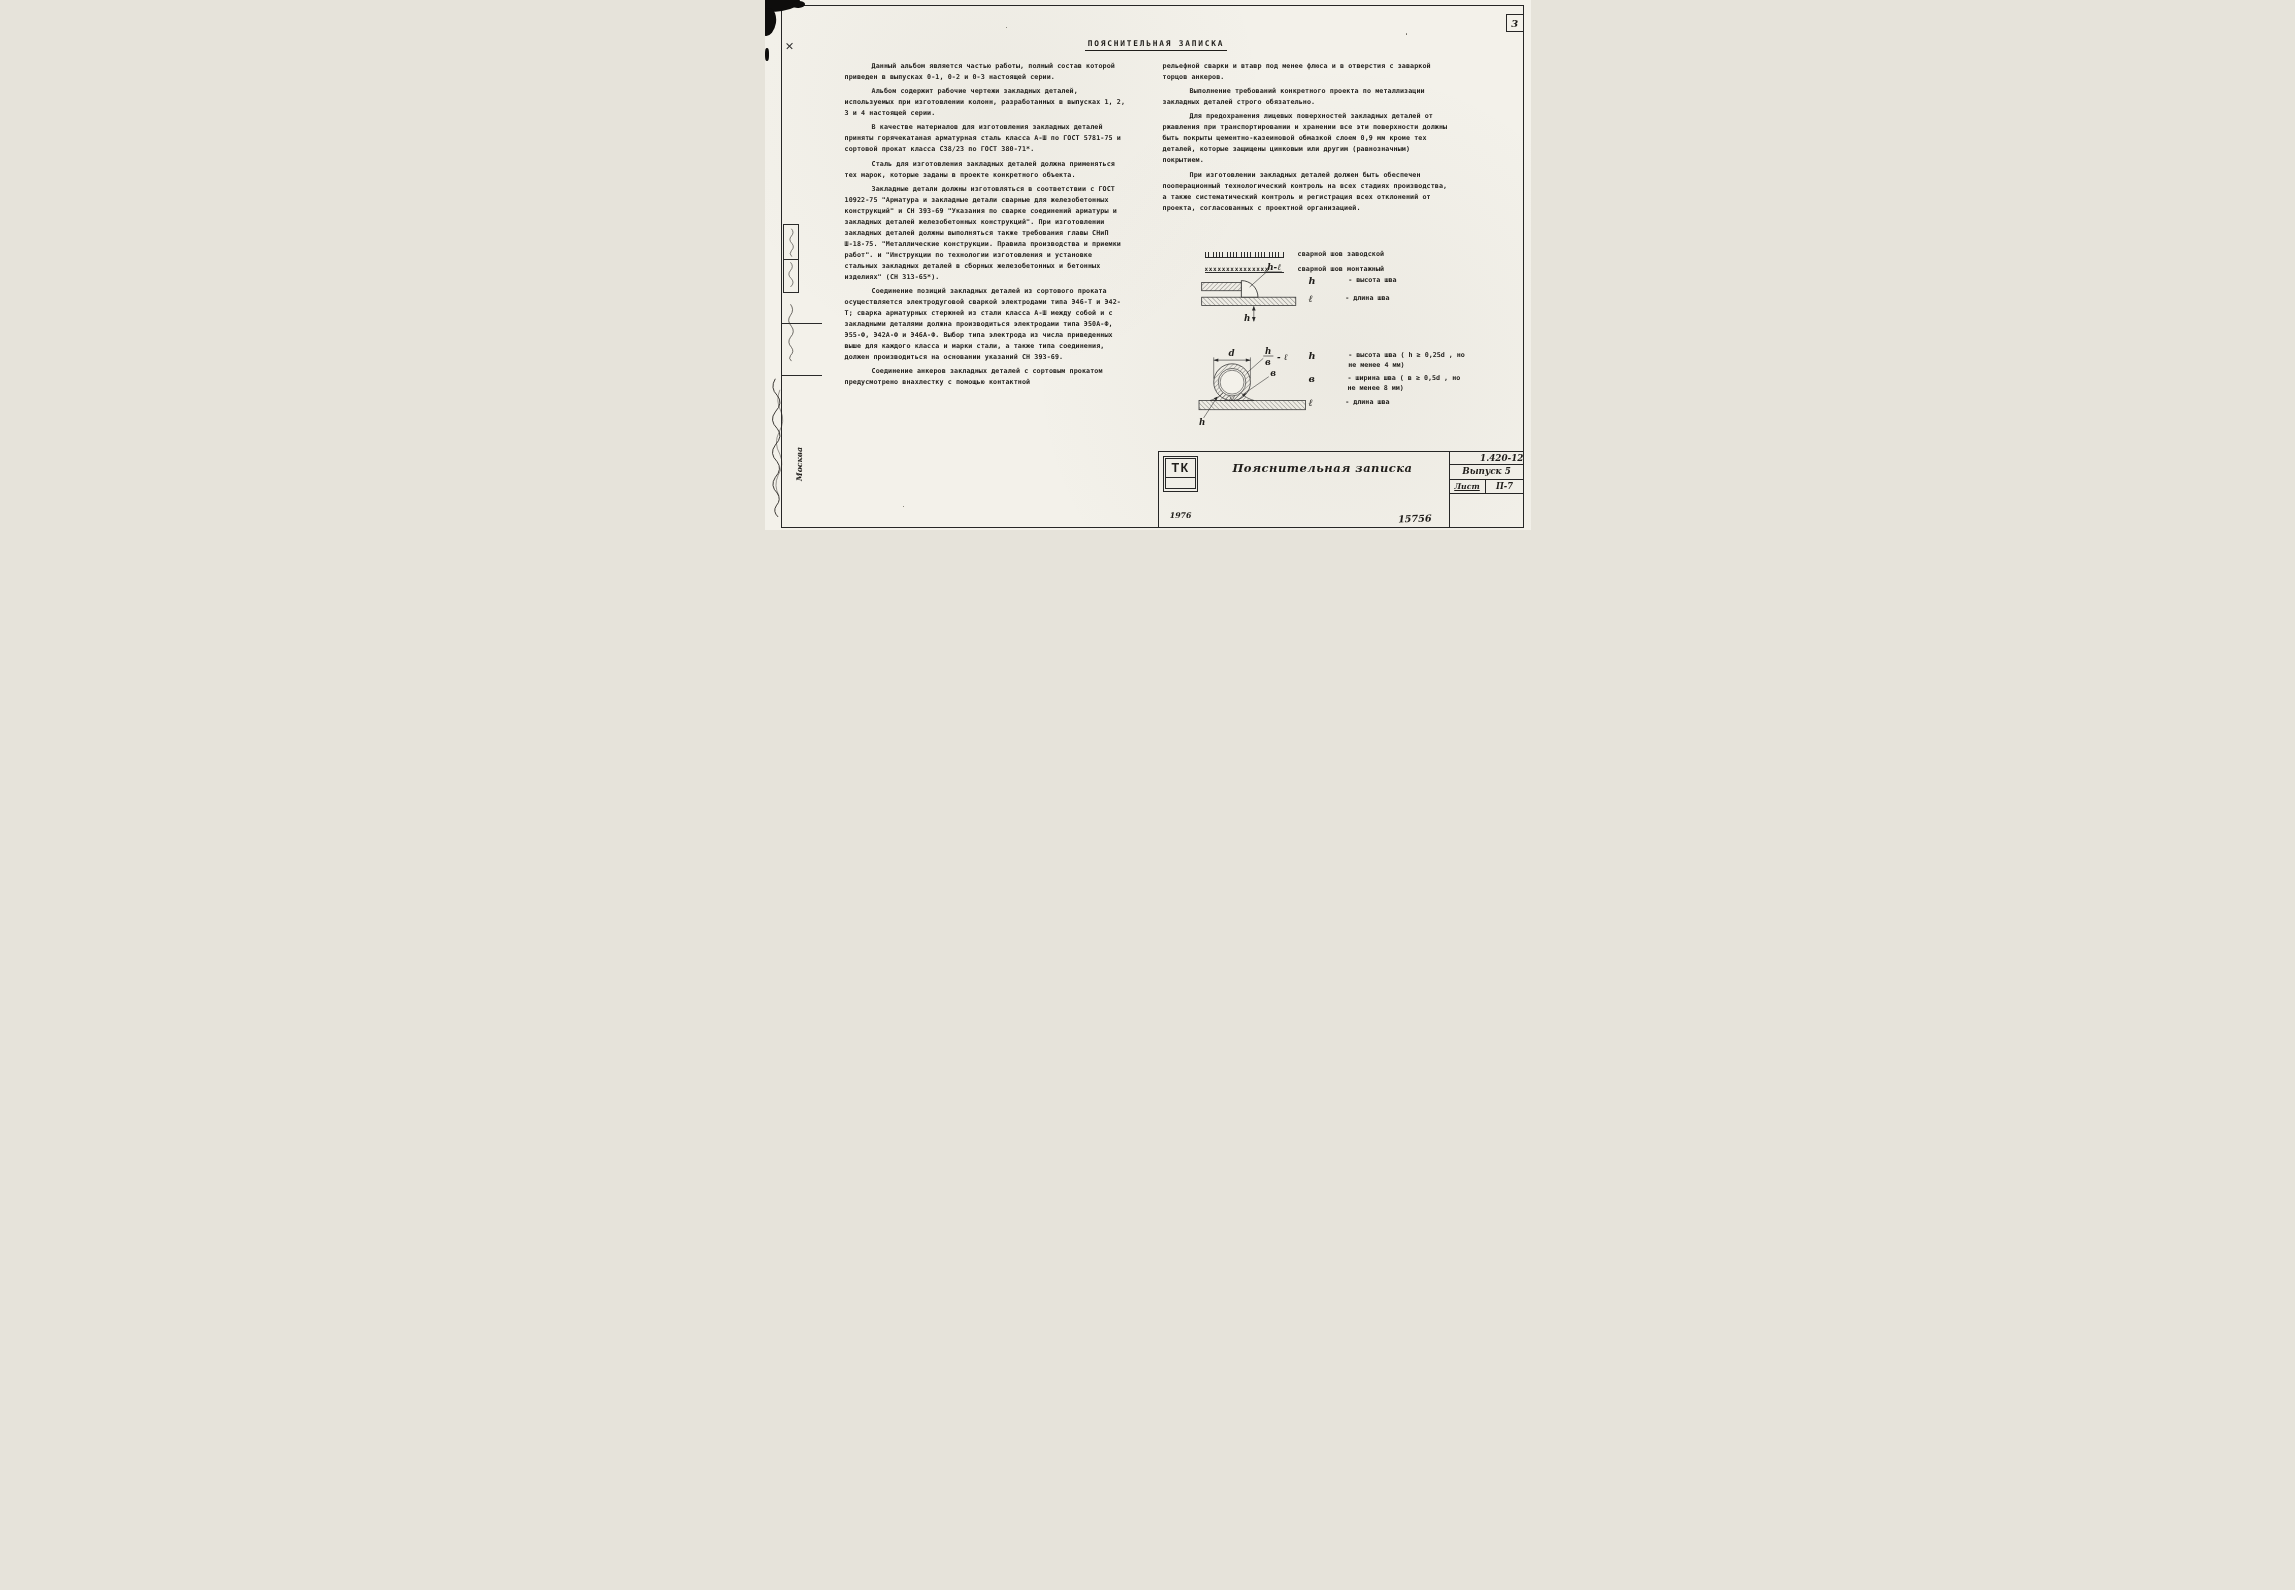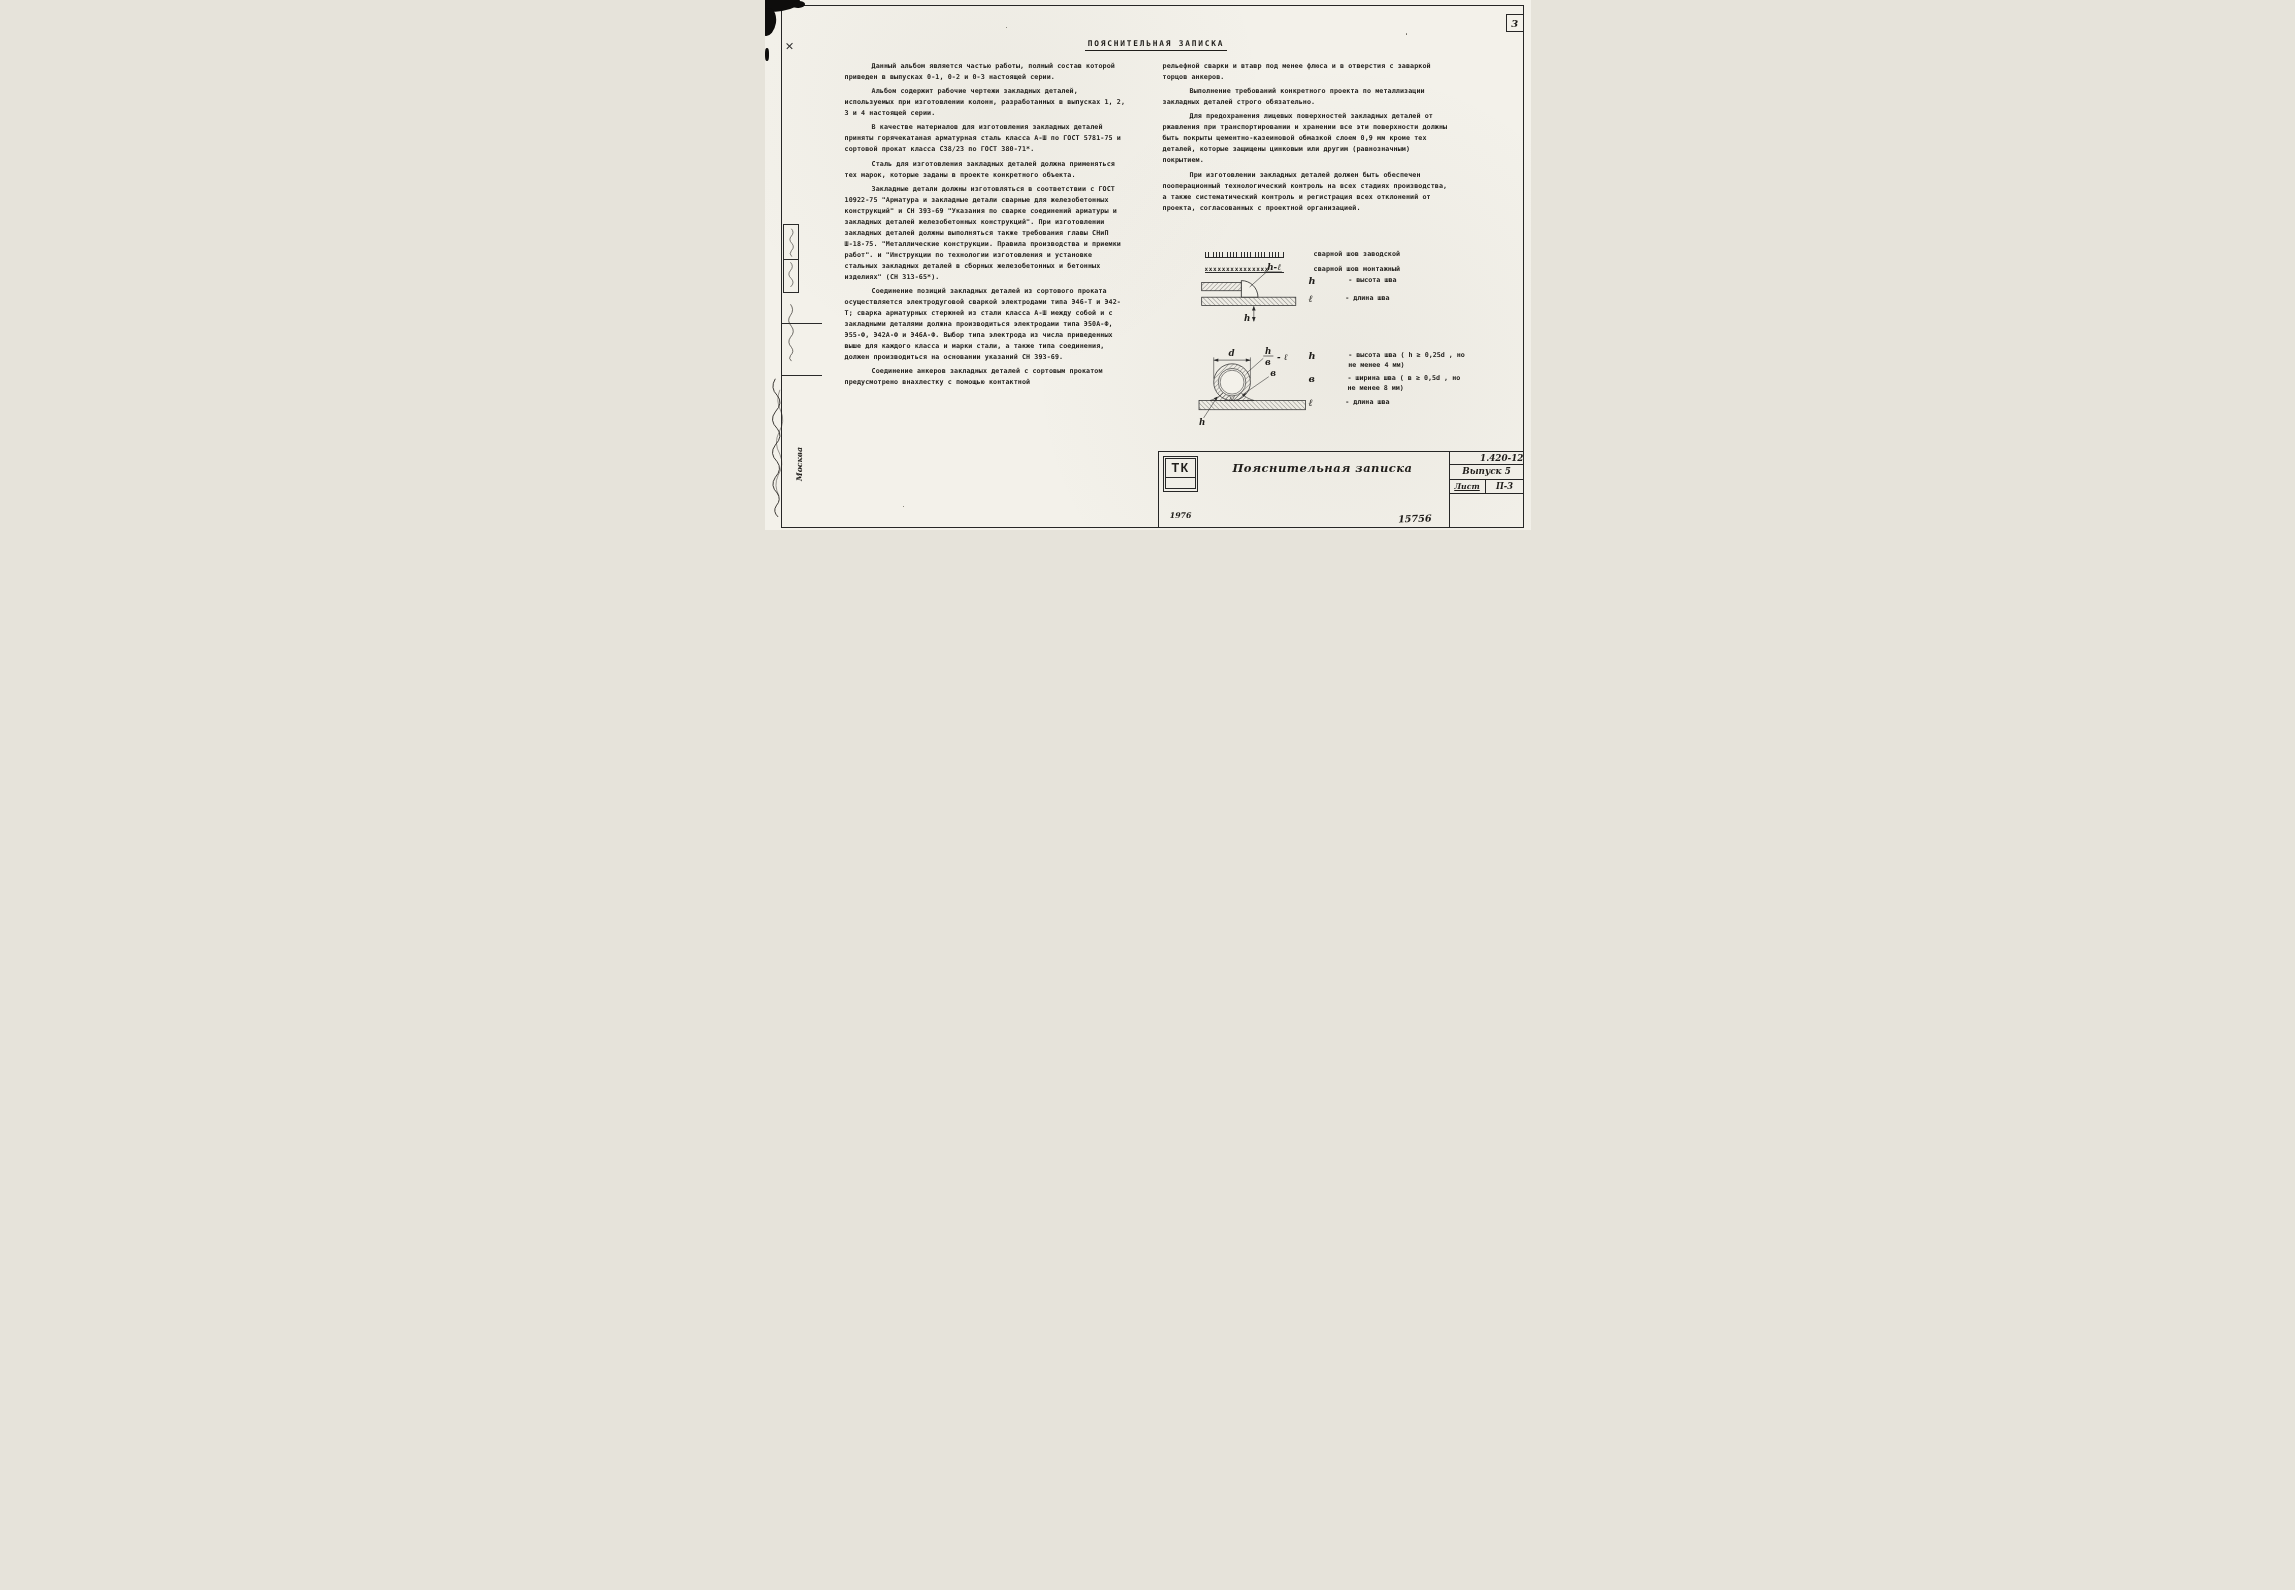--- a/index.html
+++ b/index.html
@@ -42,21 +42,21 @@
   .legend-row{position:absolute;left:440px;display:flex;align-items:flex-end;}
   .weld-factory{
     width:79px;height:4.6px;
     background:repeating-linear-gradient(90deg,#2a2a2a 0 0.8px,transparent 0.8px 2.8px);
     border-bottom:0.9px solid #2a2a2a;
   }
   .weld-site{
     width:79px;font-weight:bold;font-size:6px;letter-spacing:0.7px;line-height:6px;
     border-bottom:0.7px solid #2a2a2a;white-space:nowrap;overflow:hidden;
   }
-  .legend-label{margin-left:30px;position:relative;top:2.3px;white-space:nowrap;}
+  .legend-label{margin-left:14px;position:relative;top:2.3px;white-space:nowrap;}
 
   
   .diagram{position:absolute;}
   .svghand{font-family:"DejaVu Serif", serif;font-style:italic;font-weight:bold;font-size:19px;fill:#1f1d1a;}
   .dlabel{position:absolute;left:544px;display:flex;align-items:flex-start;}
   .dlabel .sym{font-family:"DejaVu Serif", serif;font-style:italic;font-weight:bold;font-size:9.7px;margin-right:4.6px;line-height:10px;}
   .dlabel .txt{font-weight:bold;font-size:6.7px;line-height:9.7px;white-space:nowrap;margin-left:28px;}
 
   
   .title-block{
@@ -215,21 +215,21 @@
         <div class="tk-top">ТК</div>
         <div class="tk-year hand">1976</div>
       </div>
     </div>
     <div class="tb-title hand">Пояснительная записка</div>
     <div class="tb-right">
       <div class="tb-series hand">1.420-12</div>
       <div class="tb-issue hand">Выпуск 5</div>
       <div class="tb-sheet-row">
         <span class="tb-sheet-label hand">Лист</span>
-        <span class="tb-sheet-value hand">П-3</span>
+        <span class="tb-sheet-value hand">П-7</span>
       </div>
     </div>
   </div>
   <div class="inv-number hand">15756</div>
 
   <div class="stamp-box">
     <div class="divider"></div>
     <svg width="14.8" height="32" style="position:absolute;left:0.5px;top:0.9px" viewBox="0 0 32 70">
       <path d="M16,6 q7,8 0,16 q-7,8 1,16 q7,8 -1,16 q-6,7 1,13" stroke="#3a3733" fill="none" stroke-width="1.4"></path>
     </svg>

